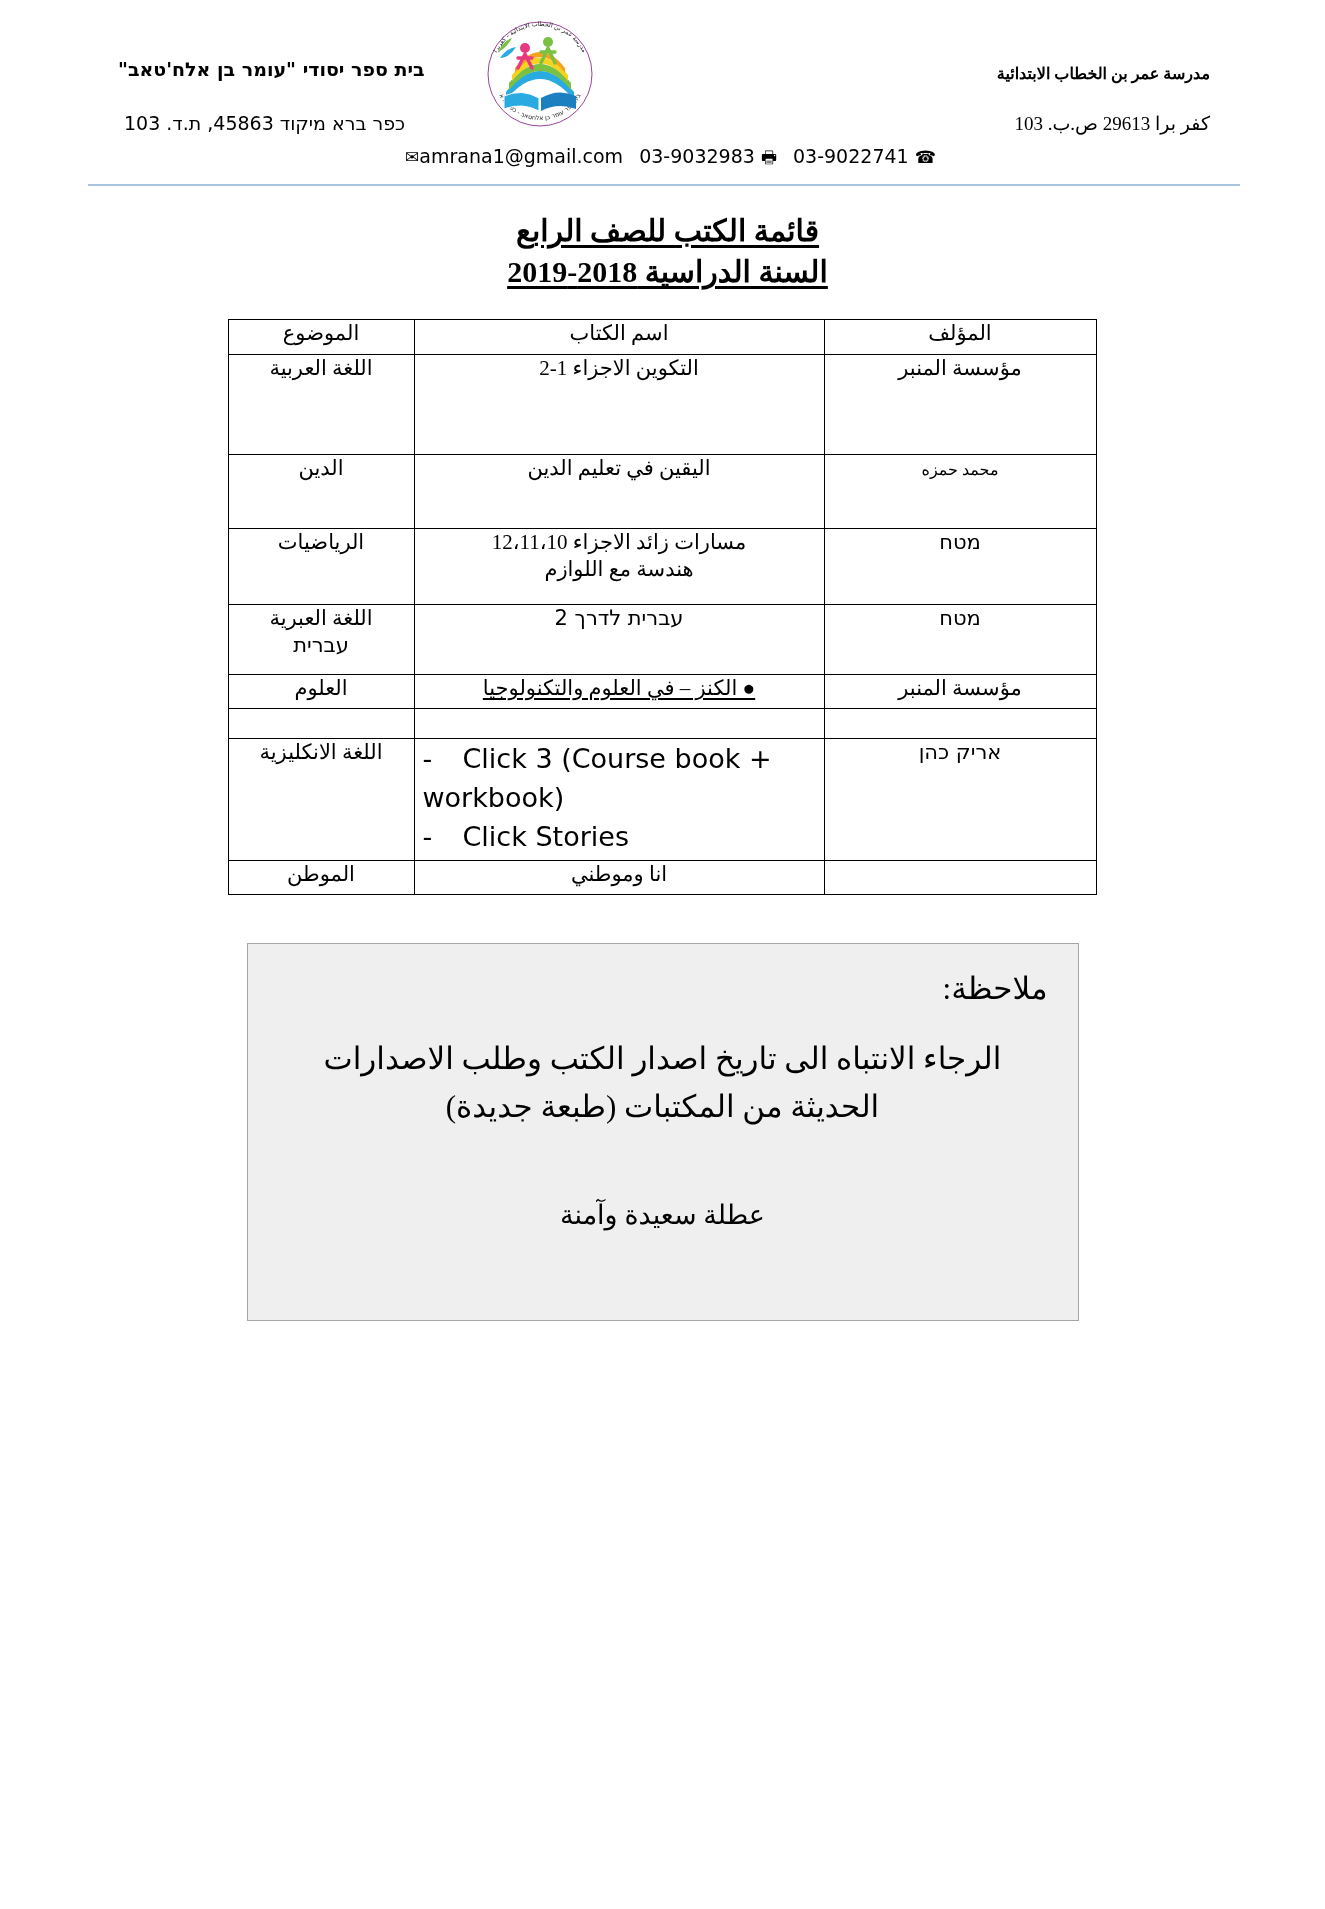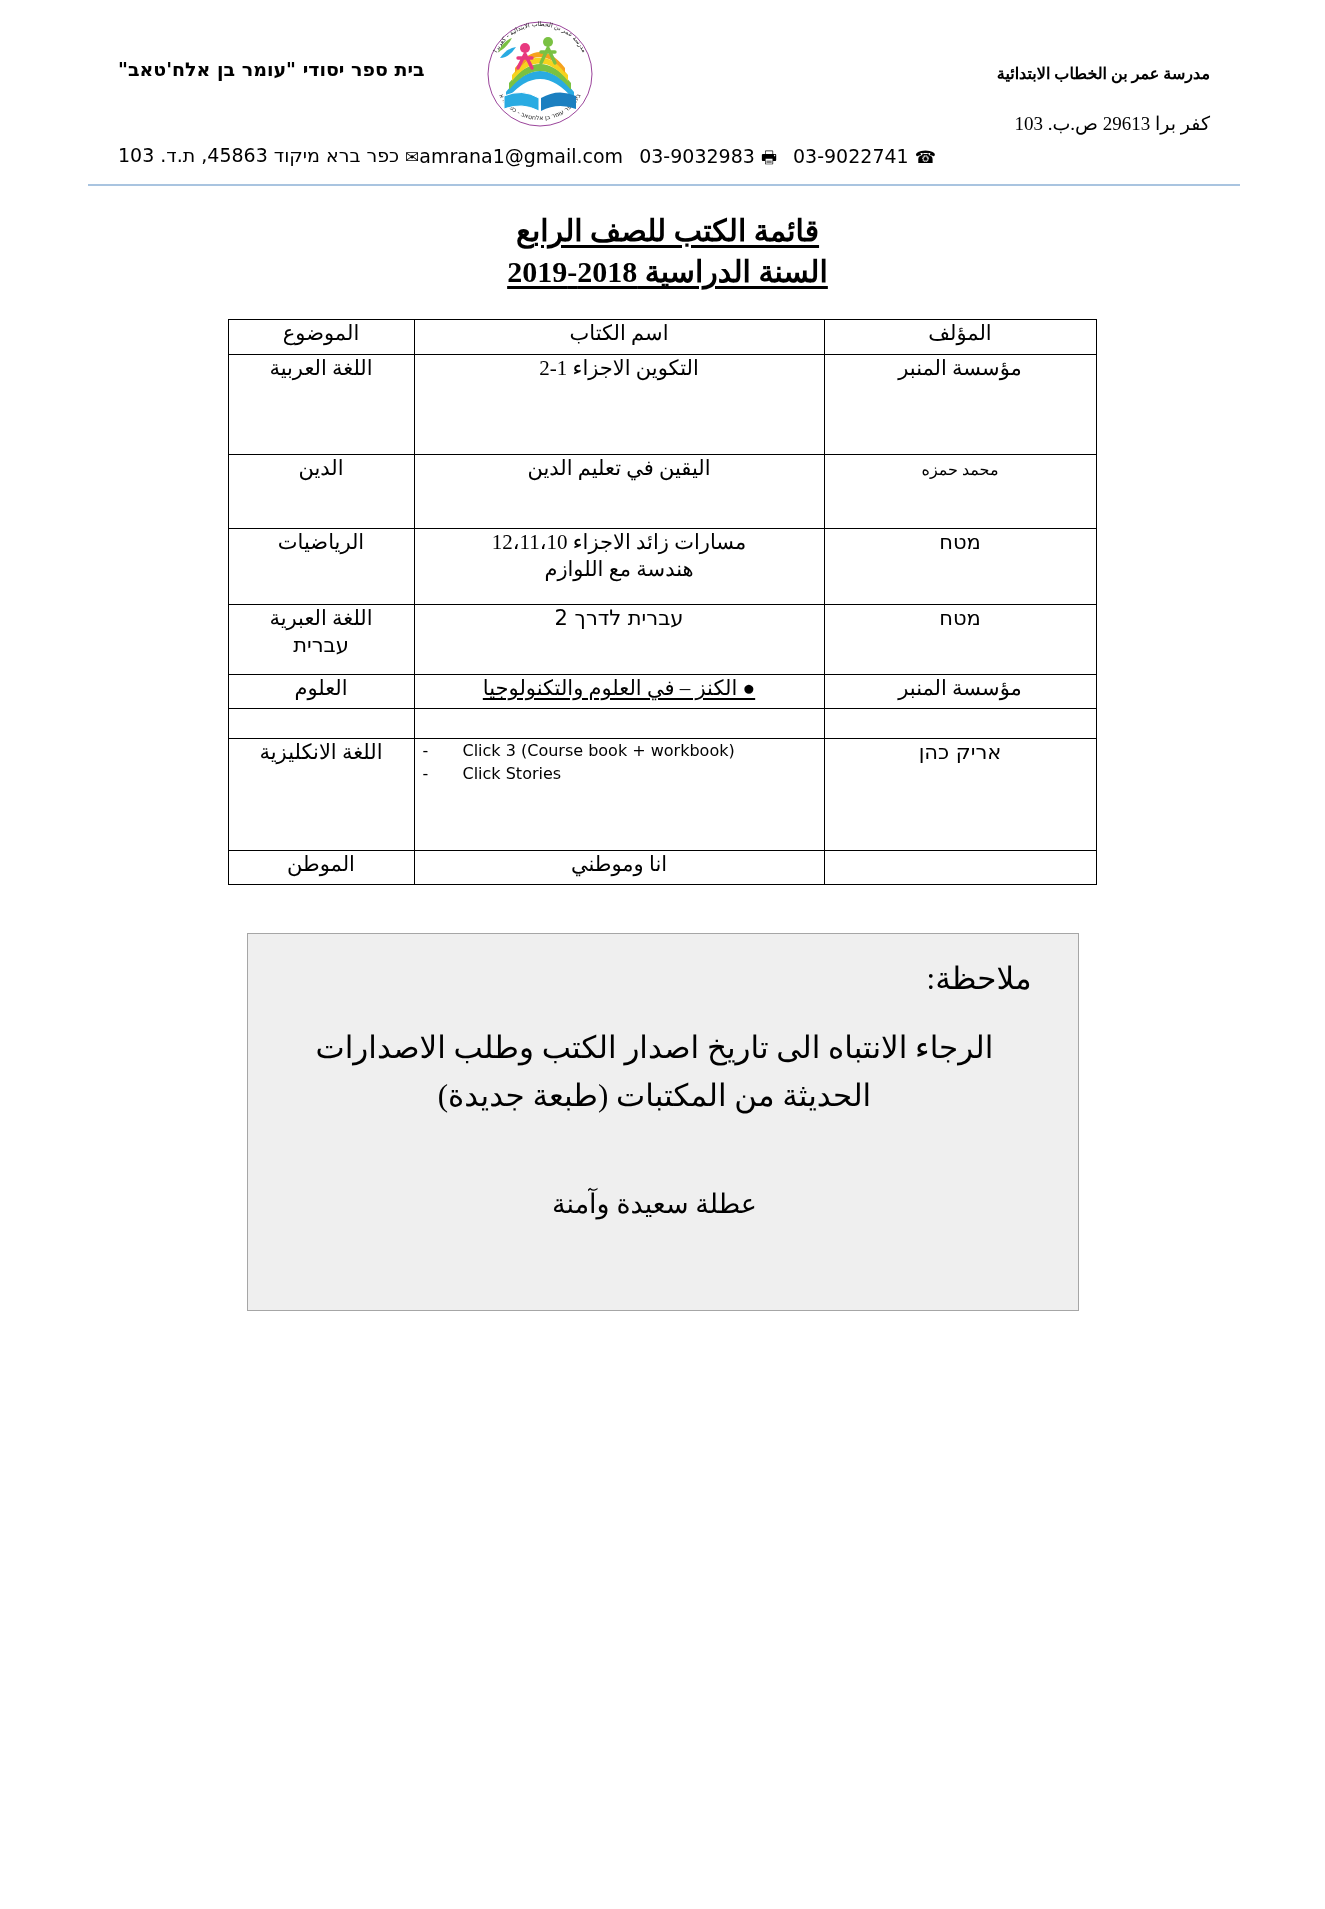--- a/index.html
+++ b/index.html
@@ -54,26 +54,25 @@
     top: 112px;
     right: 115px;
     font-family: "Liberation Serif", "DejaVu Serif", serif;
     font-size: 19px;
     direction: rtl;
     white-space: nowrap;
   }
   .hdr-he-addr {
     position: absolute;
     top: 112px;
-    left: 118px;
+    left: 124px;
     font-family: "DejaVu Sans", "Liberation Sans", sans-serif;
     font-size: 19px;
     direction: rtl;
     white-space: nowrap;
-    margin-top: 32px;
   }
   .hdr-contact {
     position: absolute;
     top: 143px;
     left: 8px;
     width: 1325px;
     text-align: center;
     font-family: "DejaVu Sans", "Liberation Sans", sans-serif;
     font-size: 19px;
     direction: ltr;
@@ -156,35 +155,35 @@
   td.author  { text-align: center; }
 
   td.hdr { text-align: center; height: 30px; padding-top: 2px; padding-bottom: 2px; }
 
   .he { font-family: "DejaVu Sans", "Liberation Sans", sans-serif; direction: rtl; text-align: right; }
   .sm { font-size: 16px; }
   .en {
     font-family: "DejaVu Sans", "Liberation Sans", sans-serif;
     direction: ltr;
     text-align: left;
-    font-size: 16px;
+    font-size: 27px;
     line-height: 1.45;
   }
   .en .dash { display:inline-block; width: 40px; }
   .u-line { text-decoration: underline; text-underline-offset: 3px; }
 
   
   .note-box {
     margin: 48px auto 0 auto;
     width: 832px;
     min-height: 378px;
     background: #efefef;
     border: 1.5px solid #a6a6a6;
     box-sizing: border-box;
-    padding: 22px 46px 24px 30px;
+    padding: 22px 30px 24px 30px;
     direction: rtl;
   }
   .note-title {
     text-align: right;
     font-family: "Liberation Serif", "DejaVu Serif", serif;
     font-size: 31px;
     line-height: 1.5;
   }
   .note-body {
     margin-top: 22px;

